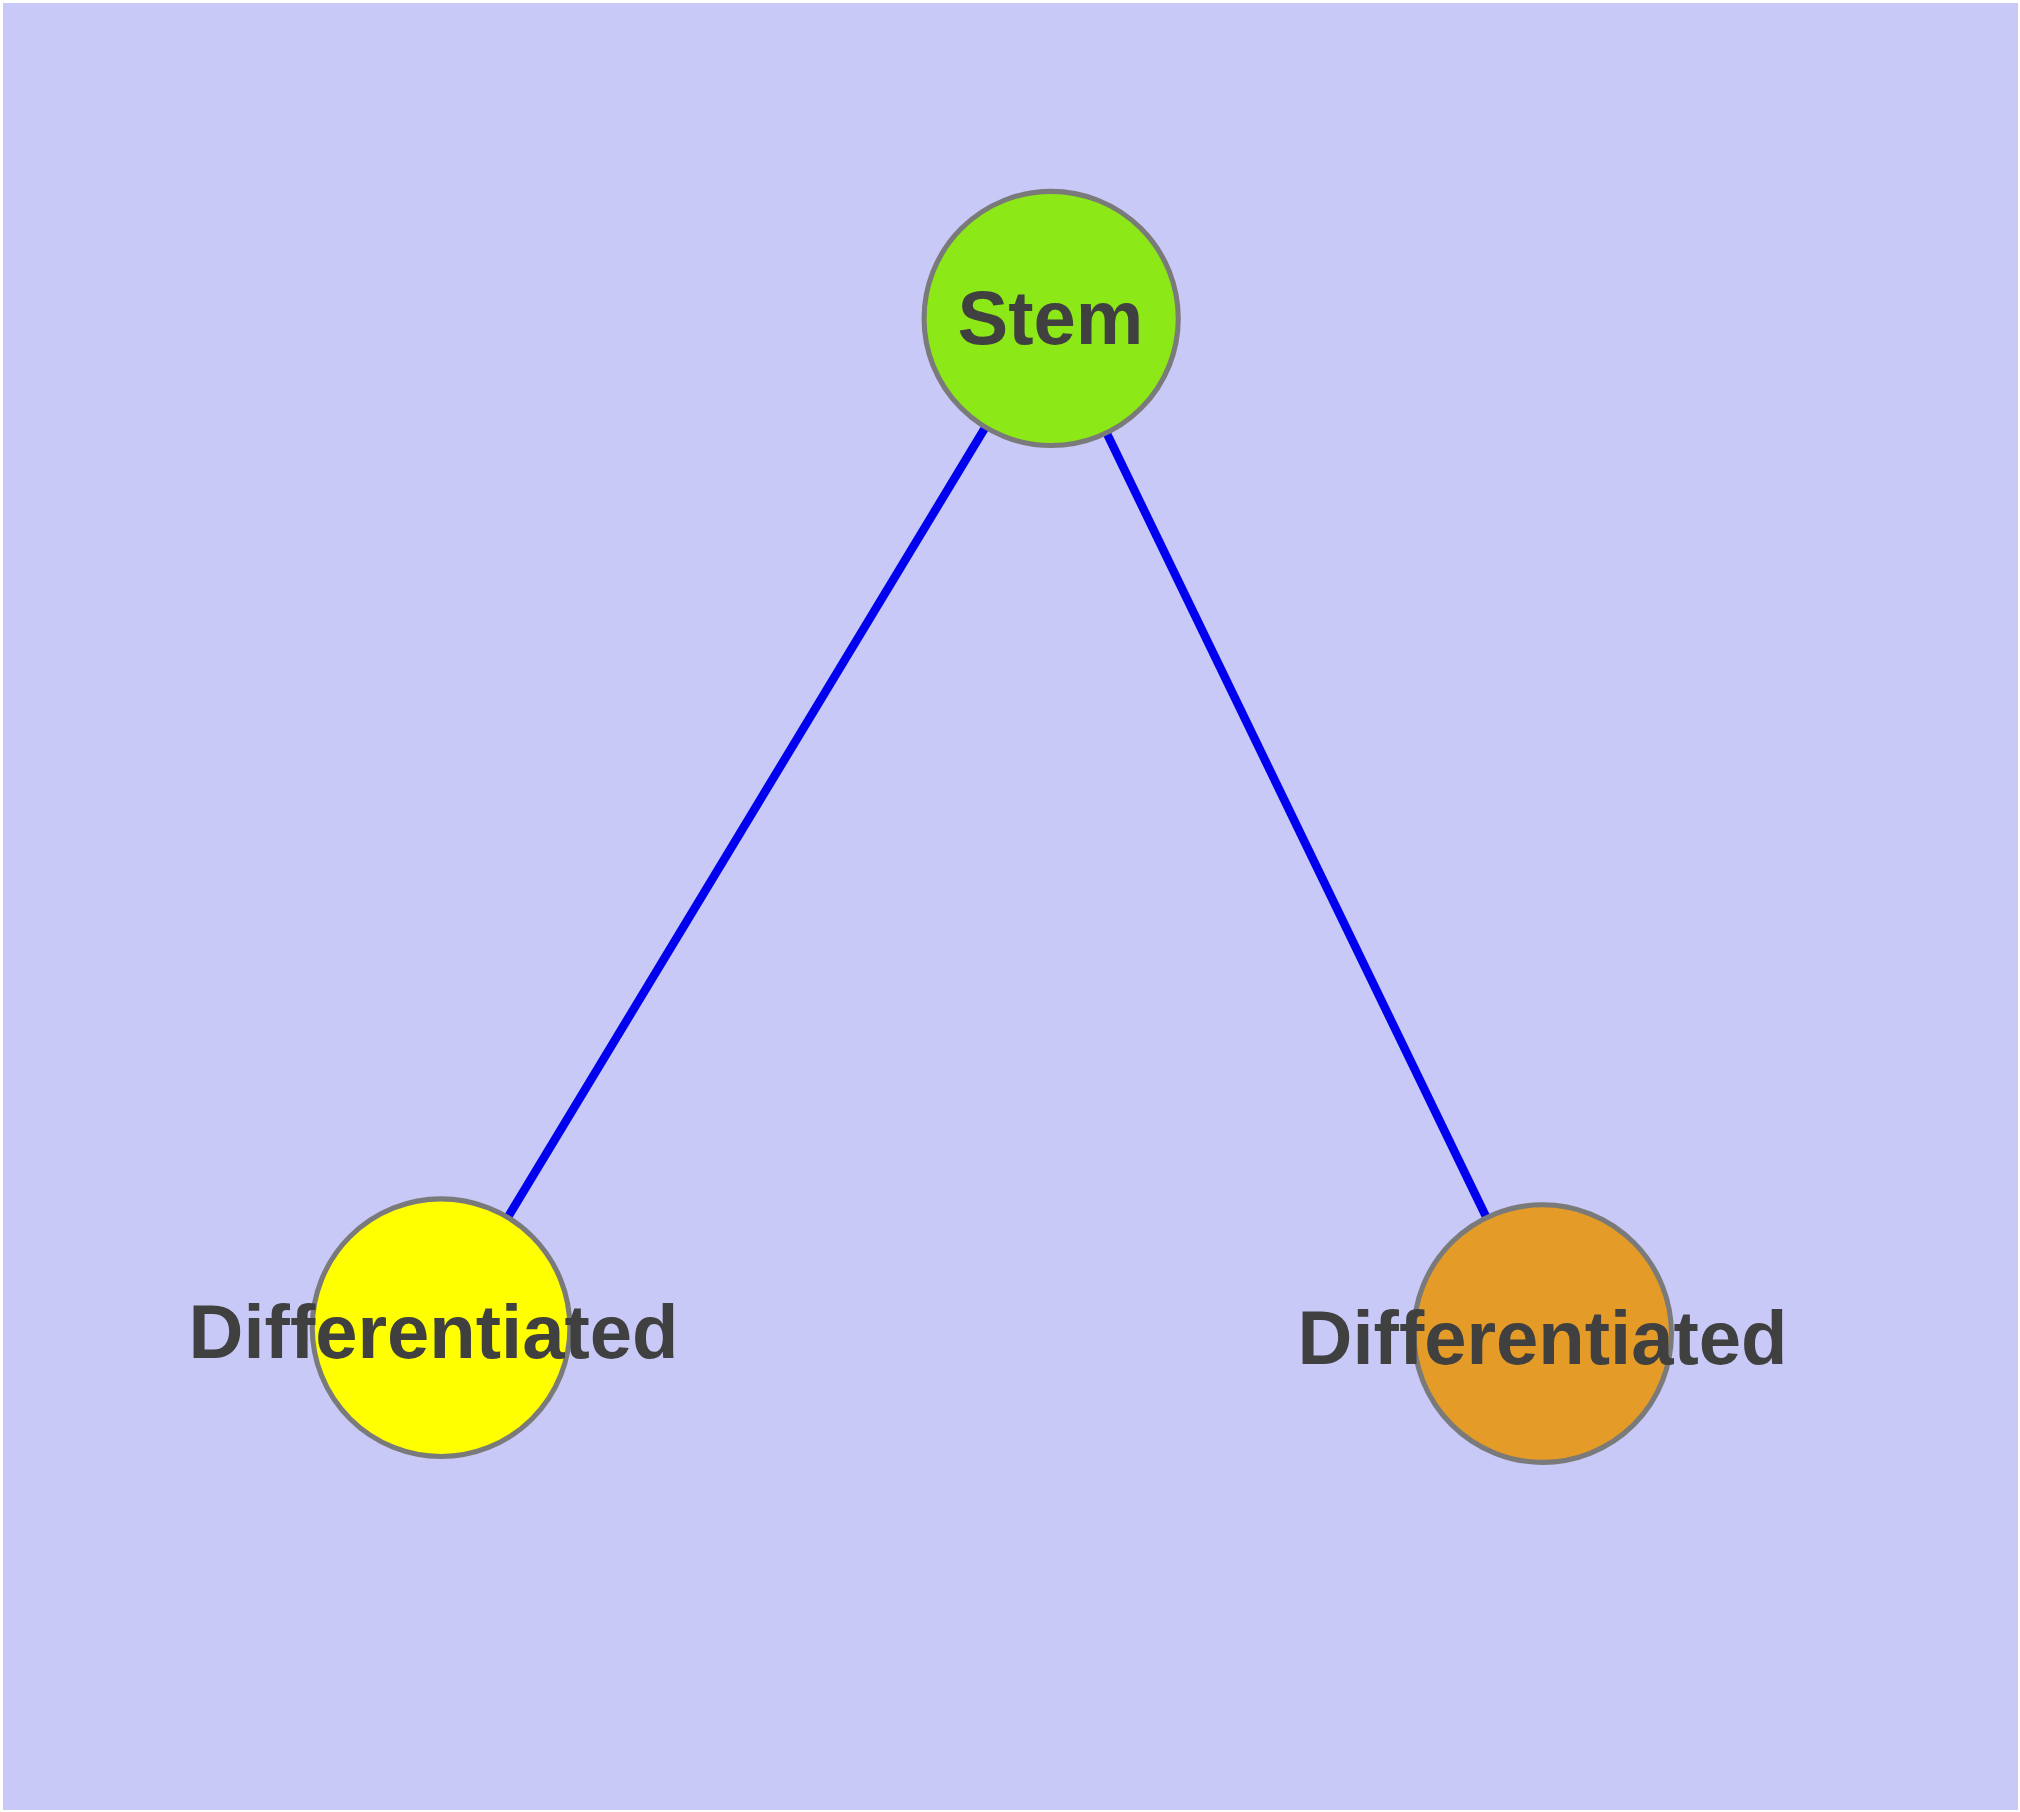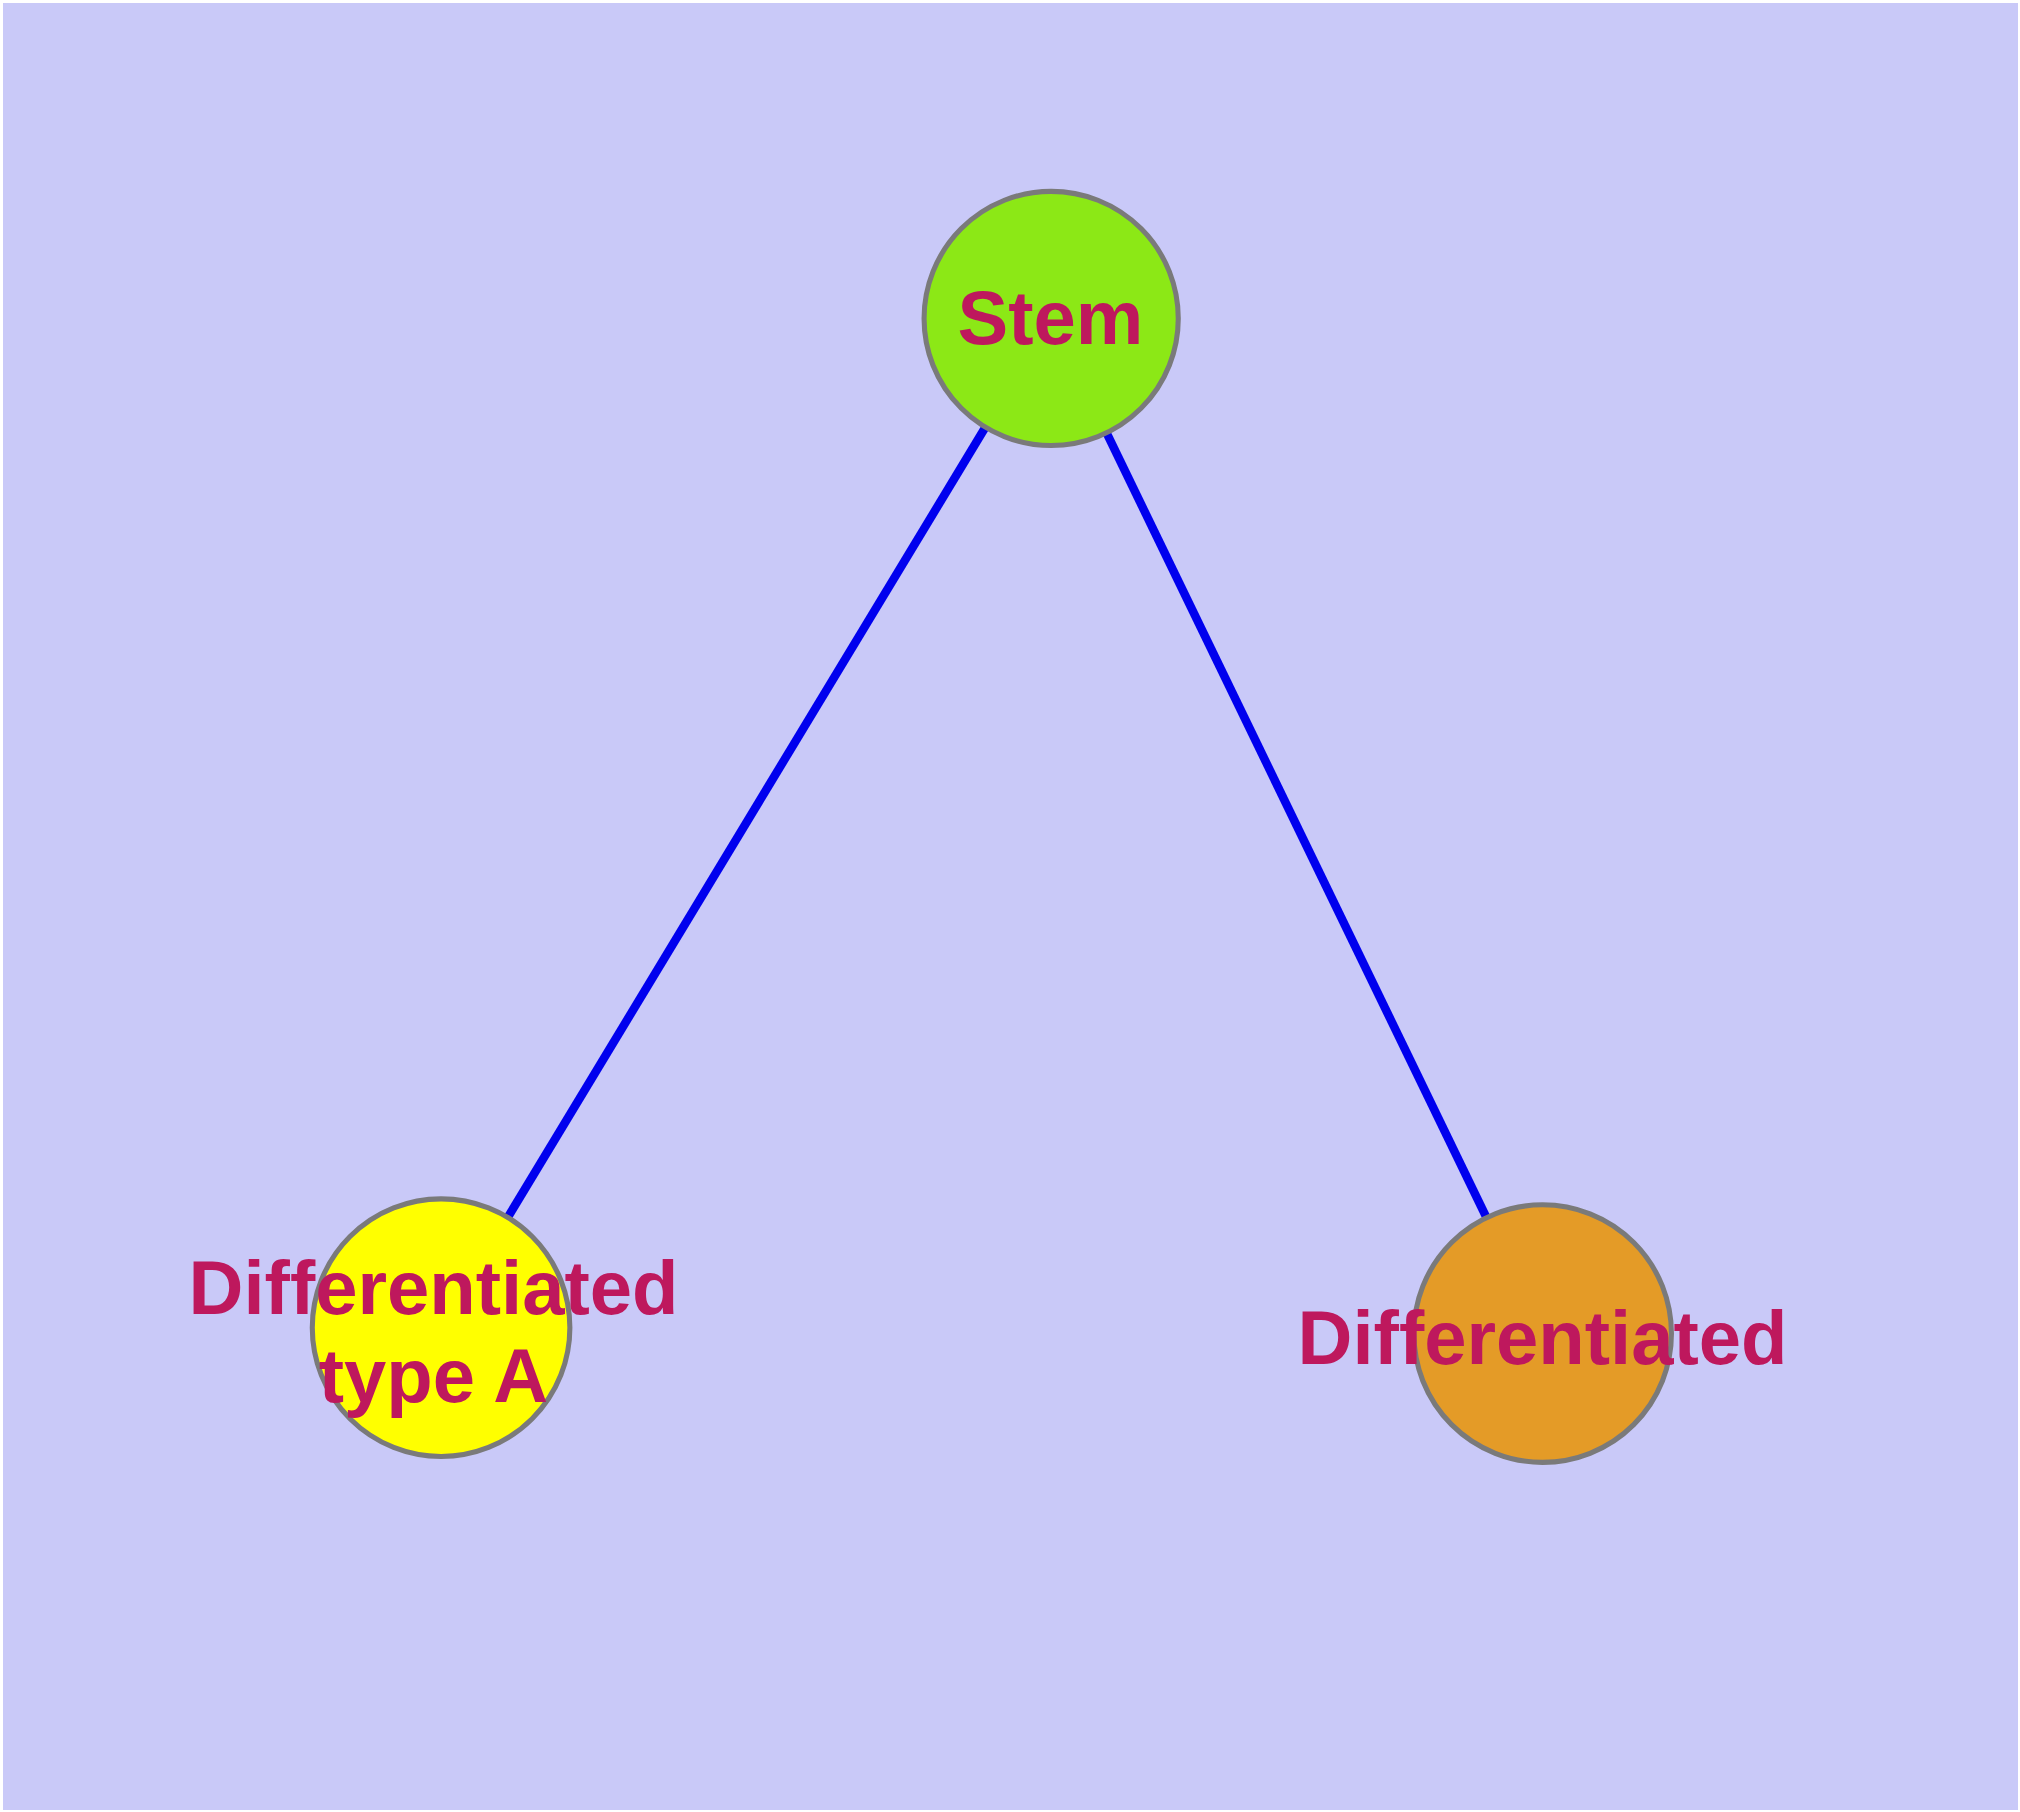--- a/index.html
+++ b/index.html
@@ -30,21 +30,21 @@
     stroke-width: 10;
     stroke-linecap: butt;
   }
   .graph-svg circle {
     stroke-width: 6;
   }
   .node-label {
     position: absolute;
     transform: translate(-50%, -50%);
     text-align: center;
-    color: #be185d;
+    color: #404040;
     font-weight: 700;
     font-size: 76px;
     line-height: 88px;
     white-space: nowrap;
     letter-spacing: 0px;
   }
 </style>
 </head>
 <body>
 
@@ -58,21 +58,20 @@
     <circle cx="517" cy="1563" r="152" fill="#ffff00" stroke="#7a7a7a"></circle>
     <circle cx="1817" cy="1570" r="152" fill="#e49b27" stroke="#7a7a7a"></circle>
   </svg>
 
   <div class="node-label" style="left:1048px; top:315px;">
     <div>Stem</div>
   </div>
 
   <div class="node-label" style="left:431px; top:1329px;">
     <div>Differentiated</div>
-    <div>type A</div>
   </div>
 
   <div class="node-label" style="left:1540px; top:1335px;">
     <div>Differentiated</div>
   </div>
 
 </div>
 
 
 </body></html>

